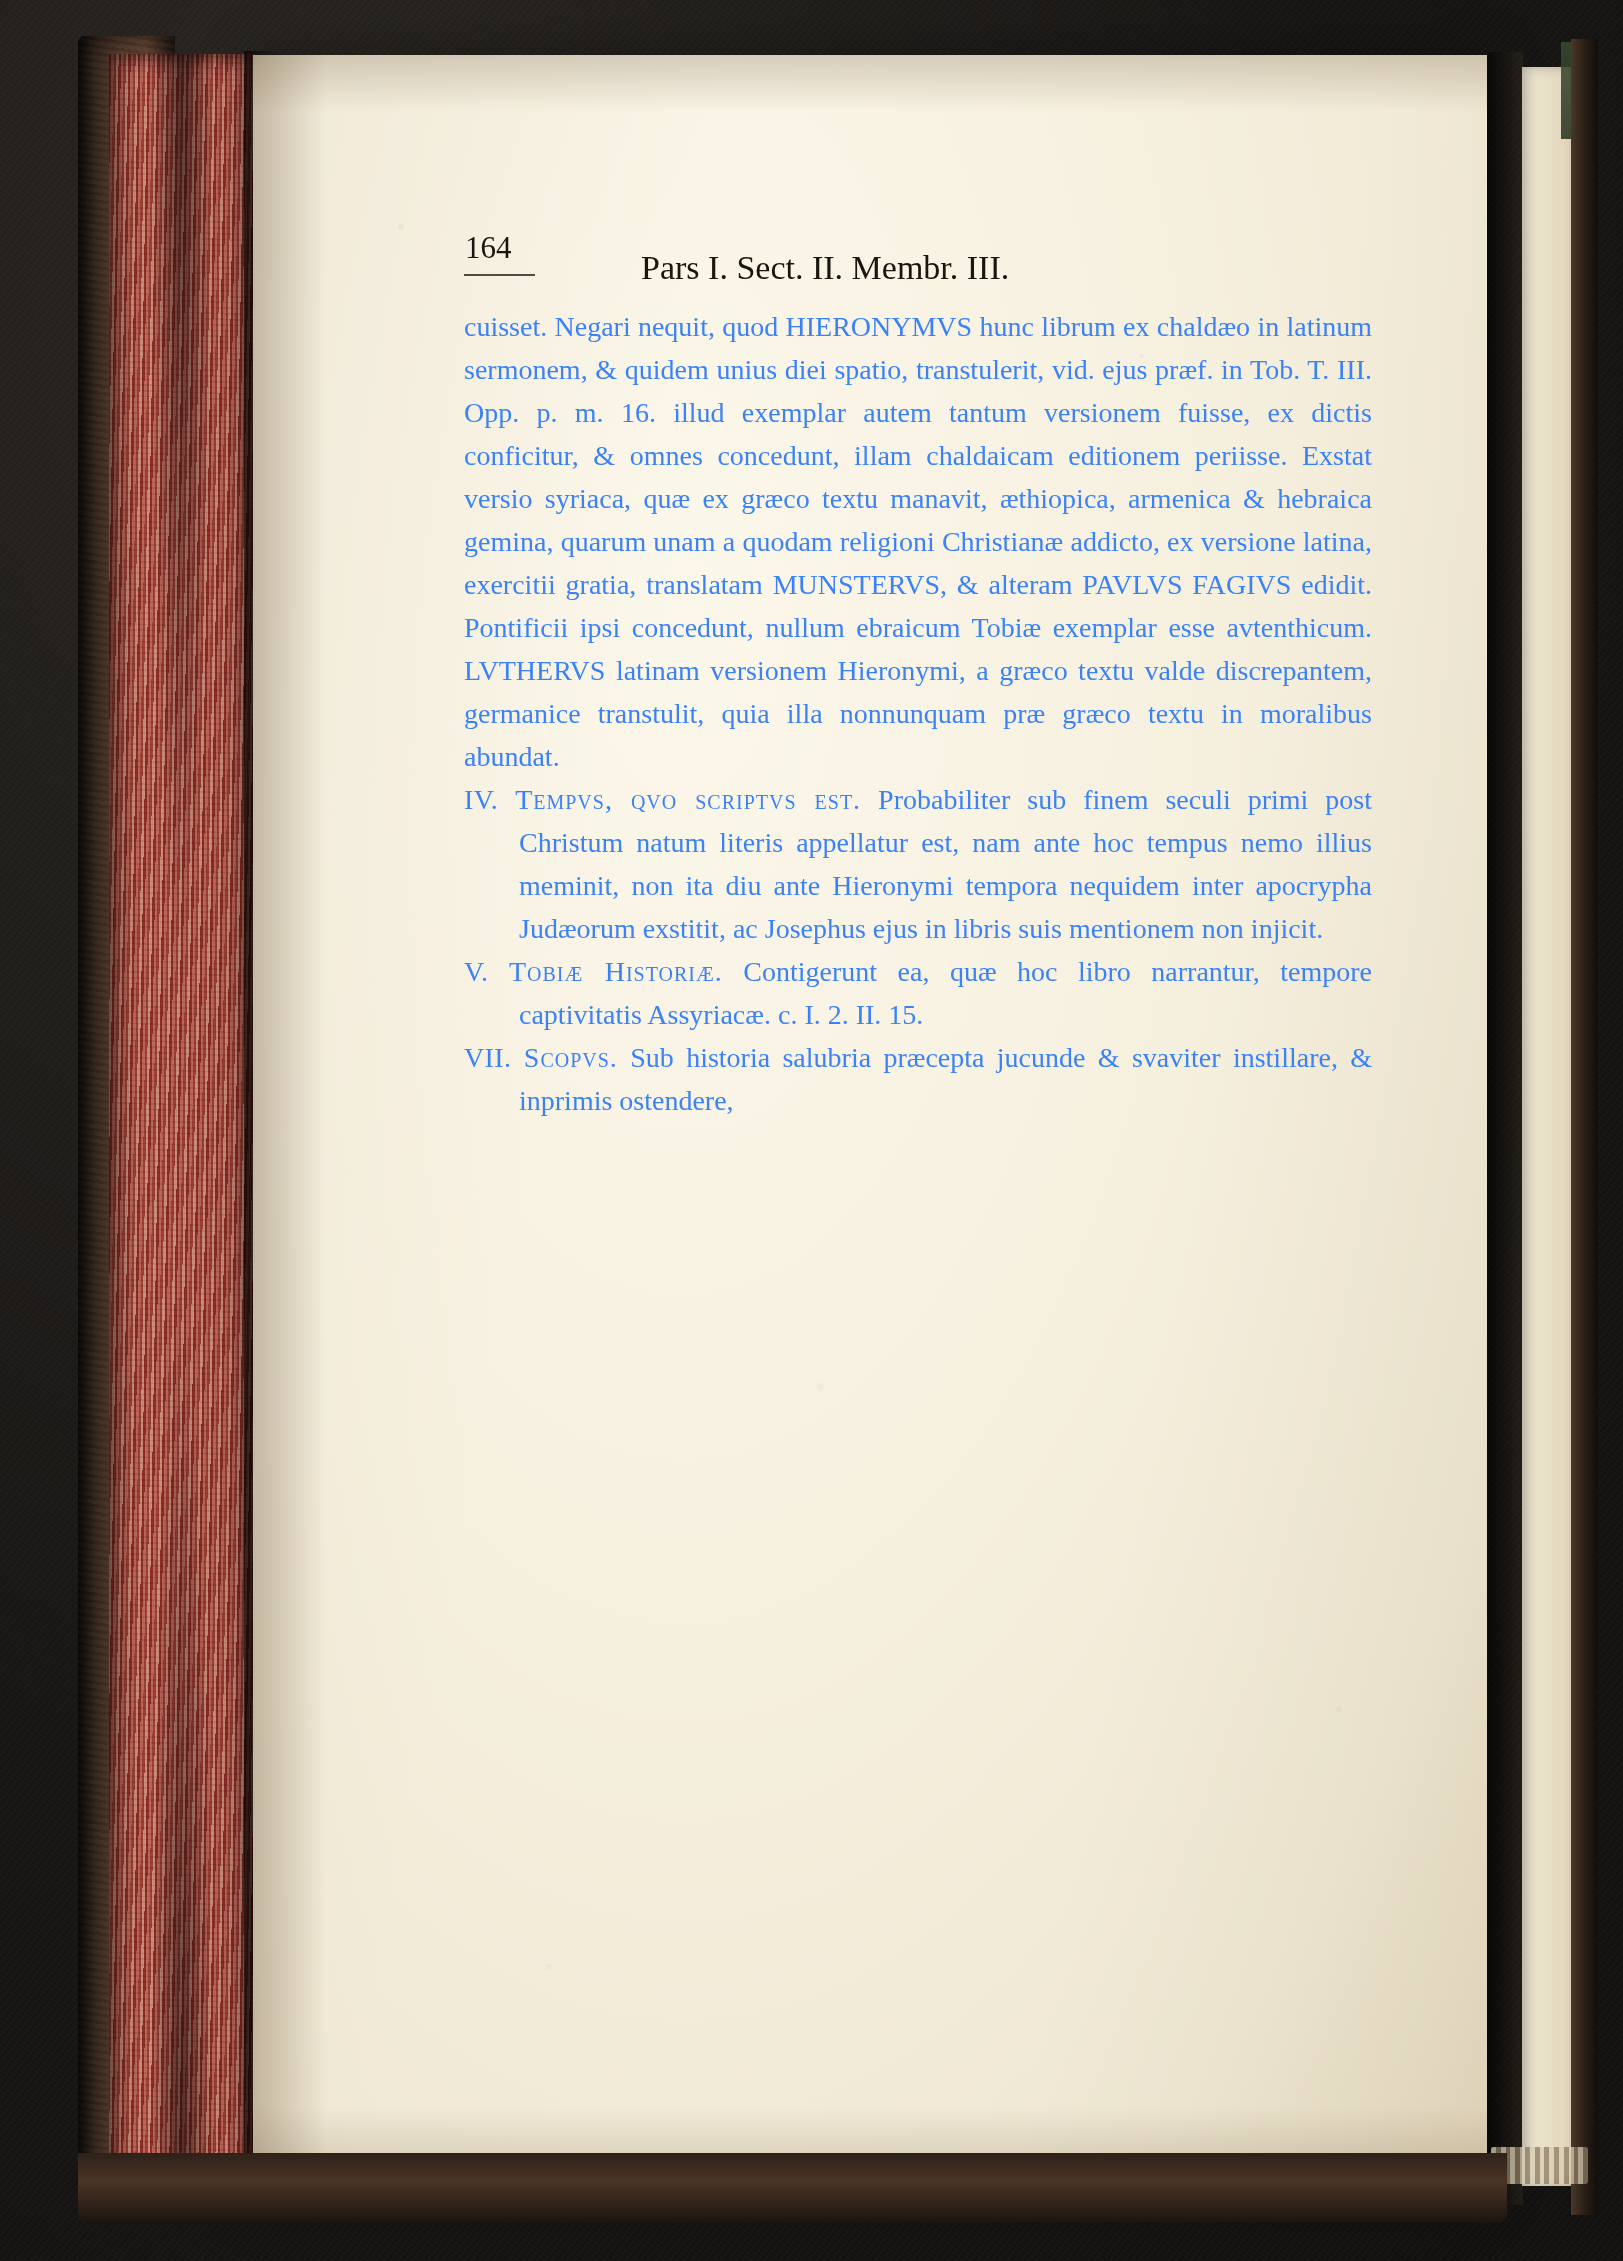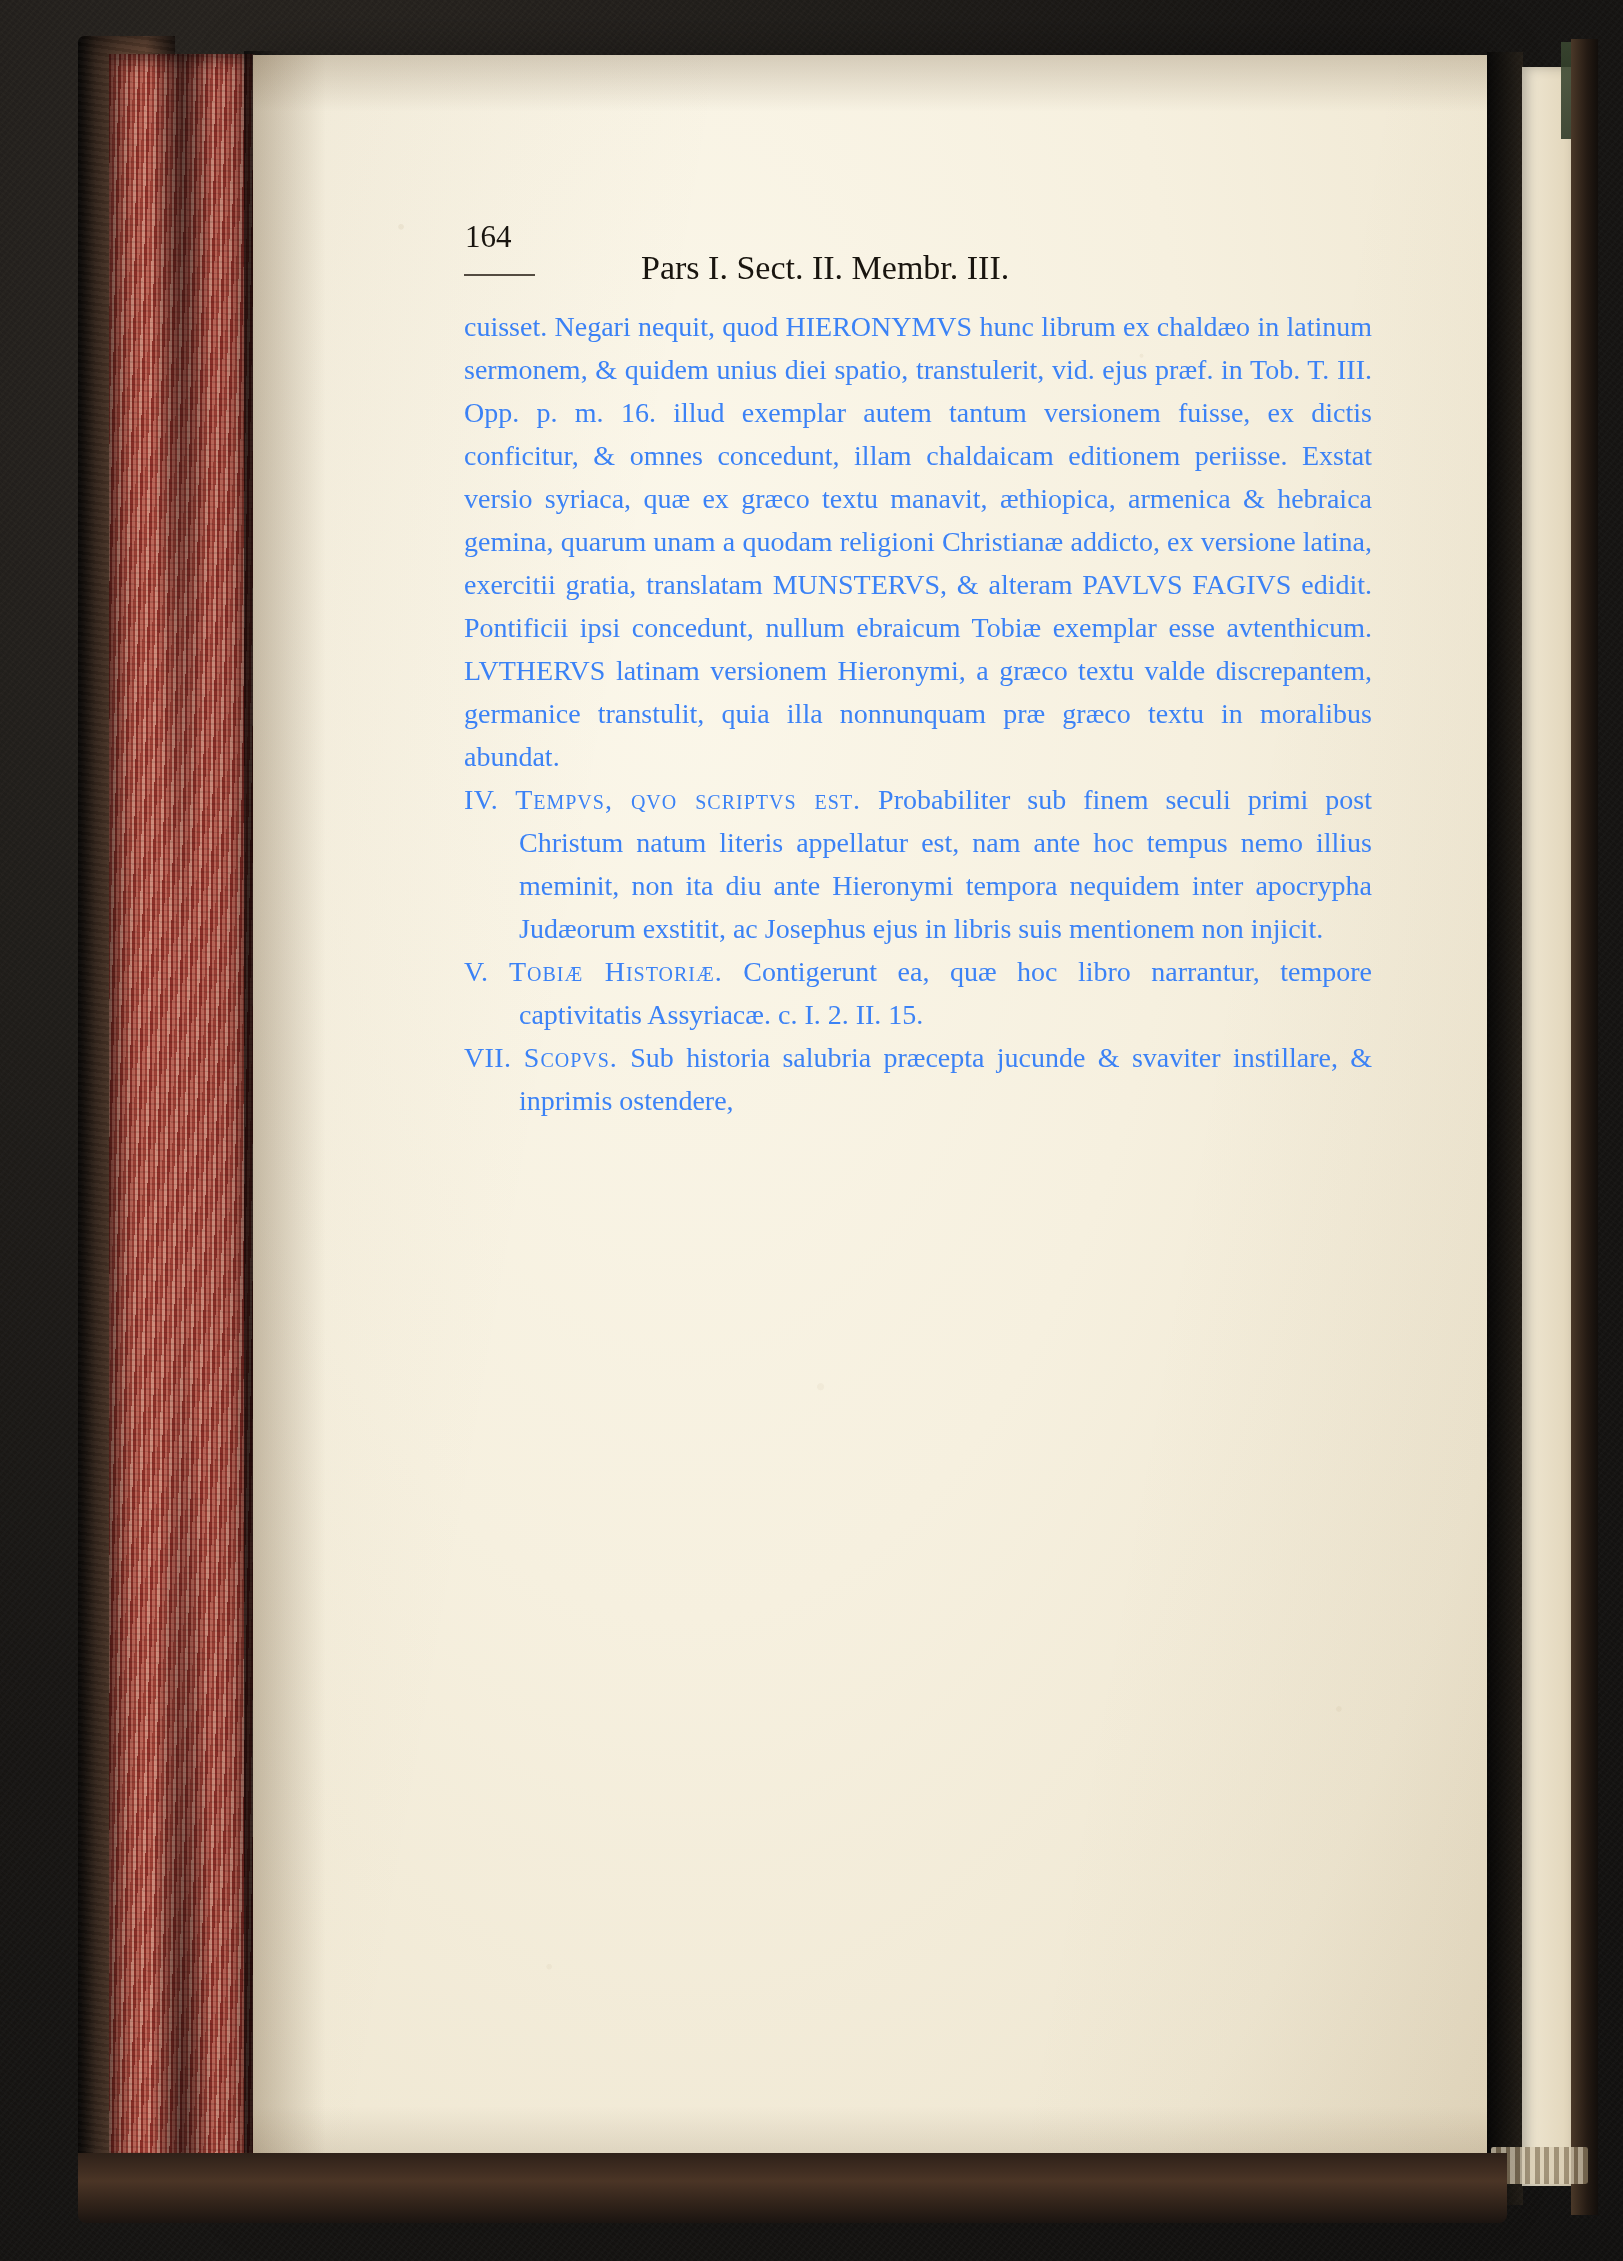--- a/index.html
+++ b/index.html
@@ -188,21 +188,21 @@
     left: 0;
     top: 2122px;
     width: 1429px;
     height: 70px;
     background: linear-gradient(180deg, #2e2119, #4b3526 40%, #1b1410);
     border-radius: 0 0 8px 8px;
   }
   .folio {
     position: absolute;
     left: 465px;
-    top: 219px;
+    top: 230px;
     font-size: 31px;
     color: #19150f;
     text-align: center;
   }
   .head-title {
     position: absolute;
     left: 641px;
     top: 221px;
     font-size: 34px;
     color: #19150f;

